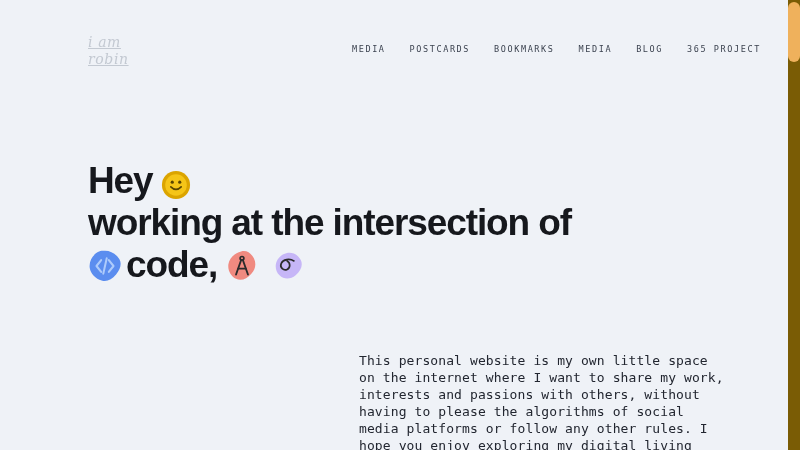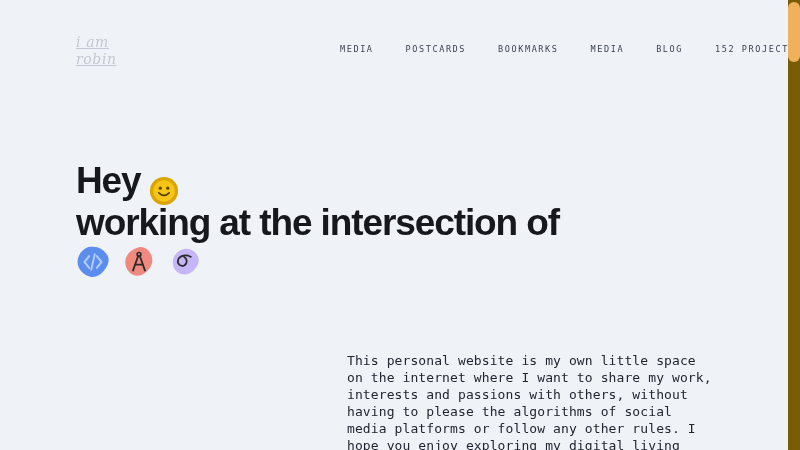--- a/index.html
+++ b/index.html
@@ -10,21 +10,21 @@
     width: 800px;
     height: 450px;
     overflow: hidden;
     background: #eff2f7;
     font-family: "Liberation Sans", sans-serif;
     position: relative;
   }
 
   .page {
     position: absolute;
-    left: 0;
+    left: 12px;
     top: 0;
     width: 788px;
     height: 450px;
     background: #eff2f7;
     overflow: hidden;
   }
 
   
   .site-header {
     position: absolute;
@@ -49,21 +49,21 @@
     white-space: pre-line;
     user-select: none;
   }
 
   .main-nav {
     position: absolute;
     left: 340px;
     top: 44px;
     display: flex;
     align-items: center;
-    gap: 32px;
+    gap: 24px;
   }
 
   .nav-link {
     font-family: "DejaVu Sans Mono", monospace;
     font-size: 8.5px;
     letter-spacing: 1.6px;
     color: #3c4350;
     text-decoration: none;
     white-space: nowrap;
     cursor: pointer;
@@ -72,21 +72,21 @@
   
   .hero {
     position: absolute;
     left: 76px;
     top: 160px;
     width: 640px;
   }
 
   .hero-line {
     display: flex;
-    align-items: flex-end;
+    align-items: center;
     font-family: "Liberation Sans", sans-serif;
     font-weight: bold;
     font-size: 37px;
     line-height: 42px;
     letter-spacing: -1.1px;
     color: #16181d;
     white-space: nowrap;
   }
 
   .hero-line .txt { display: inline-block; }
@@ -155,21 +155,21 @@
 
     <a class="logo" href="#">i am
 robin</a>
 
     <nav class="main-nav">
       <a class="nav-link" href="#">MEDIA</a>
       <a class="nav-link" href="#">POSTCARDS</a>
       <a class="nav-link" href="#">BOOKMARKS</a>
       <a class="nav-link" href="#">MEDIA</a>
       <a class="nav-link" href="#">BLOG</a>
-      <a class="nav-link" href="#">152 PROJECT</a>
+      <a class="nav-link" href="#">365 PROJECT</a>
     </nav>
 
   </header>
 
   <h1 class="hero" style="margin:0;font-weight:normal;">
 
     <div class="hero-line">
       <span class="txt">Hey</span>
 
       <span class="emoji-smile">
@@ -191,20 +191,21 @@
     <div class="hero-line">
 
       <span class="blob-icon blob-code">
         <svg viewBox="0 0 40 40" width="34" height="34" aria-hidden="true">
           <path d="M20 2 C27 2 33 6 37 12 C40 17 38 24 33 30 C28 36 22 39 16 37 C9 35 3 29 2 22 C1 14 6 6 13 3 C15 2 17 2 20 2 Z" fill="#5b8def"></path>
           <path d="M15.5 13 L10 20 L15.5 27" stroke="#aecbfb" stroke-width="2.4" fill="none" stroke-linecap="round" stroke-linejoin="round"></path>
           <path d="M24.5 13 L30 20 L24.5 27" stroke="#aecbfb" stroke-width="2.4" fill="none" stroke-linecap="round" stroke-linejoin="round"></path>
           <path d="M22 11 L18 29" stroke="#aecbfb" stroke-width="2.4" fill="none" stroke-linecap="round"></path>
         </svg>
       </span>
+      <span class="txt">code,</span>
 
       <span class="blob-icon blob-design">
         <svg viewBox="0 0 40 40" width="34" height="34" aria-hidden="true">
           <path d="M19 3 C25 1 31 5 34 11 C37 17 36 24 31 29 C26 35 19 38 13 35 C7 32 3 25 4 18 C5 11 11 5 19 3 Z" fill="#f08a80"></path>
           <circle cx="20" cy="11" r="2.2" fill="none" stroke="#2b2b2b" stroke-width="2"></circle>
           <path d="M19 13 L13 30" stroke="#2b2b2b" stroke-width="2.2" fill="none" stroke-linecap="round"></path>
           <path d="M21 13 L27 30" stroke="#2b2b2b" stroke-width="2.2" fill="none" stroke-linecap="round"></path>
           <path d="M15.5 23 L24.5 23" stroke="#2b2b2b" stroke-width="2" fill="none" stroke-linecap="round"></path>
         </svg>
       </span>

